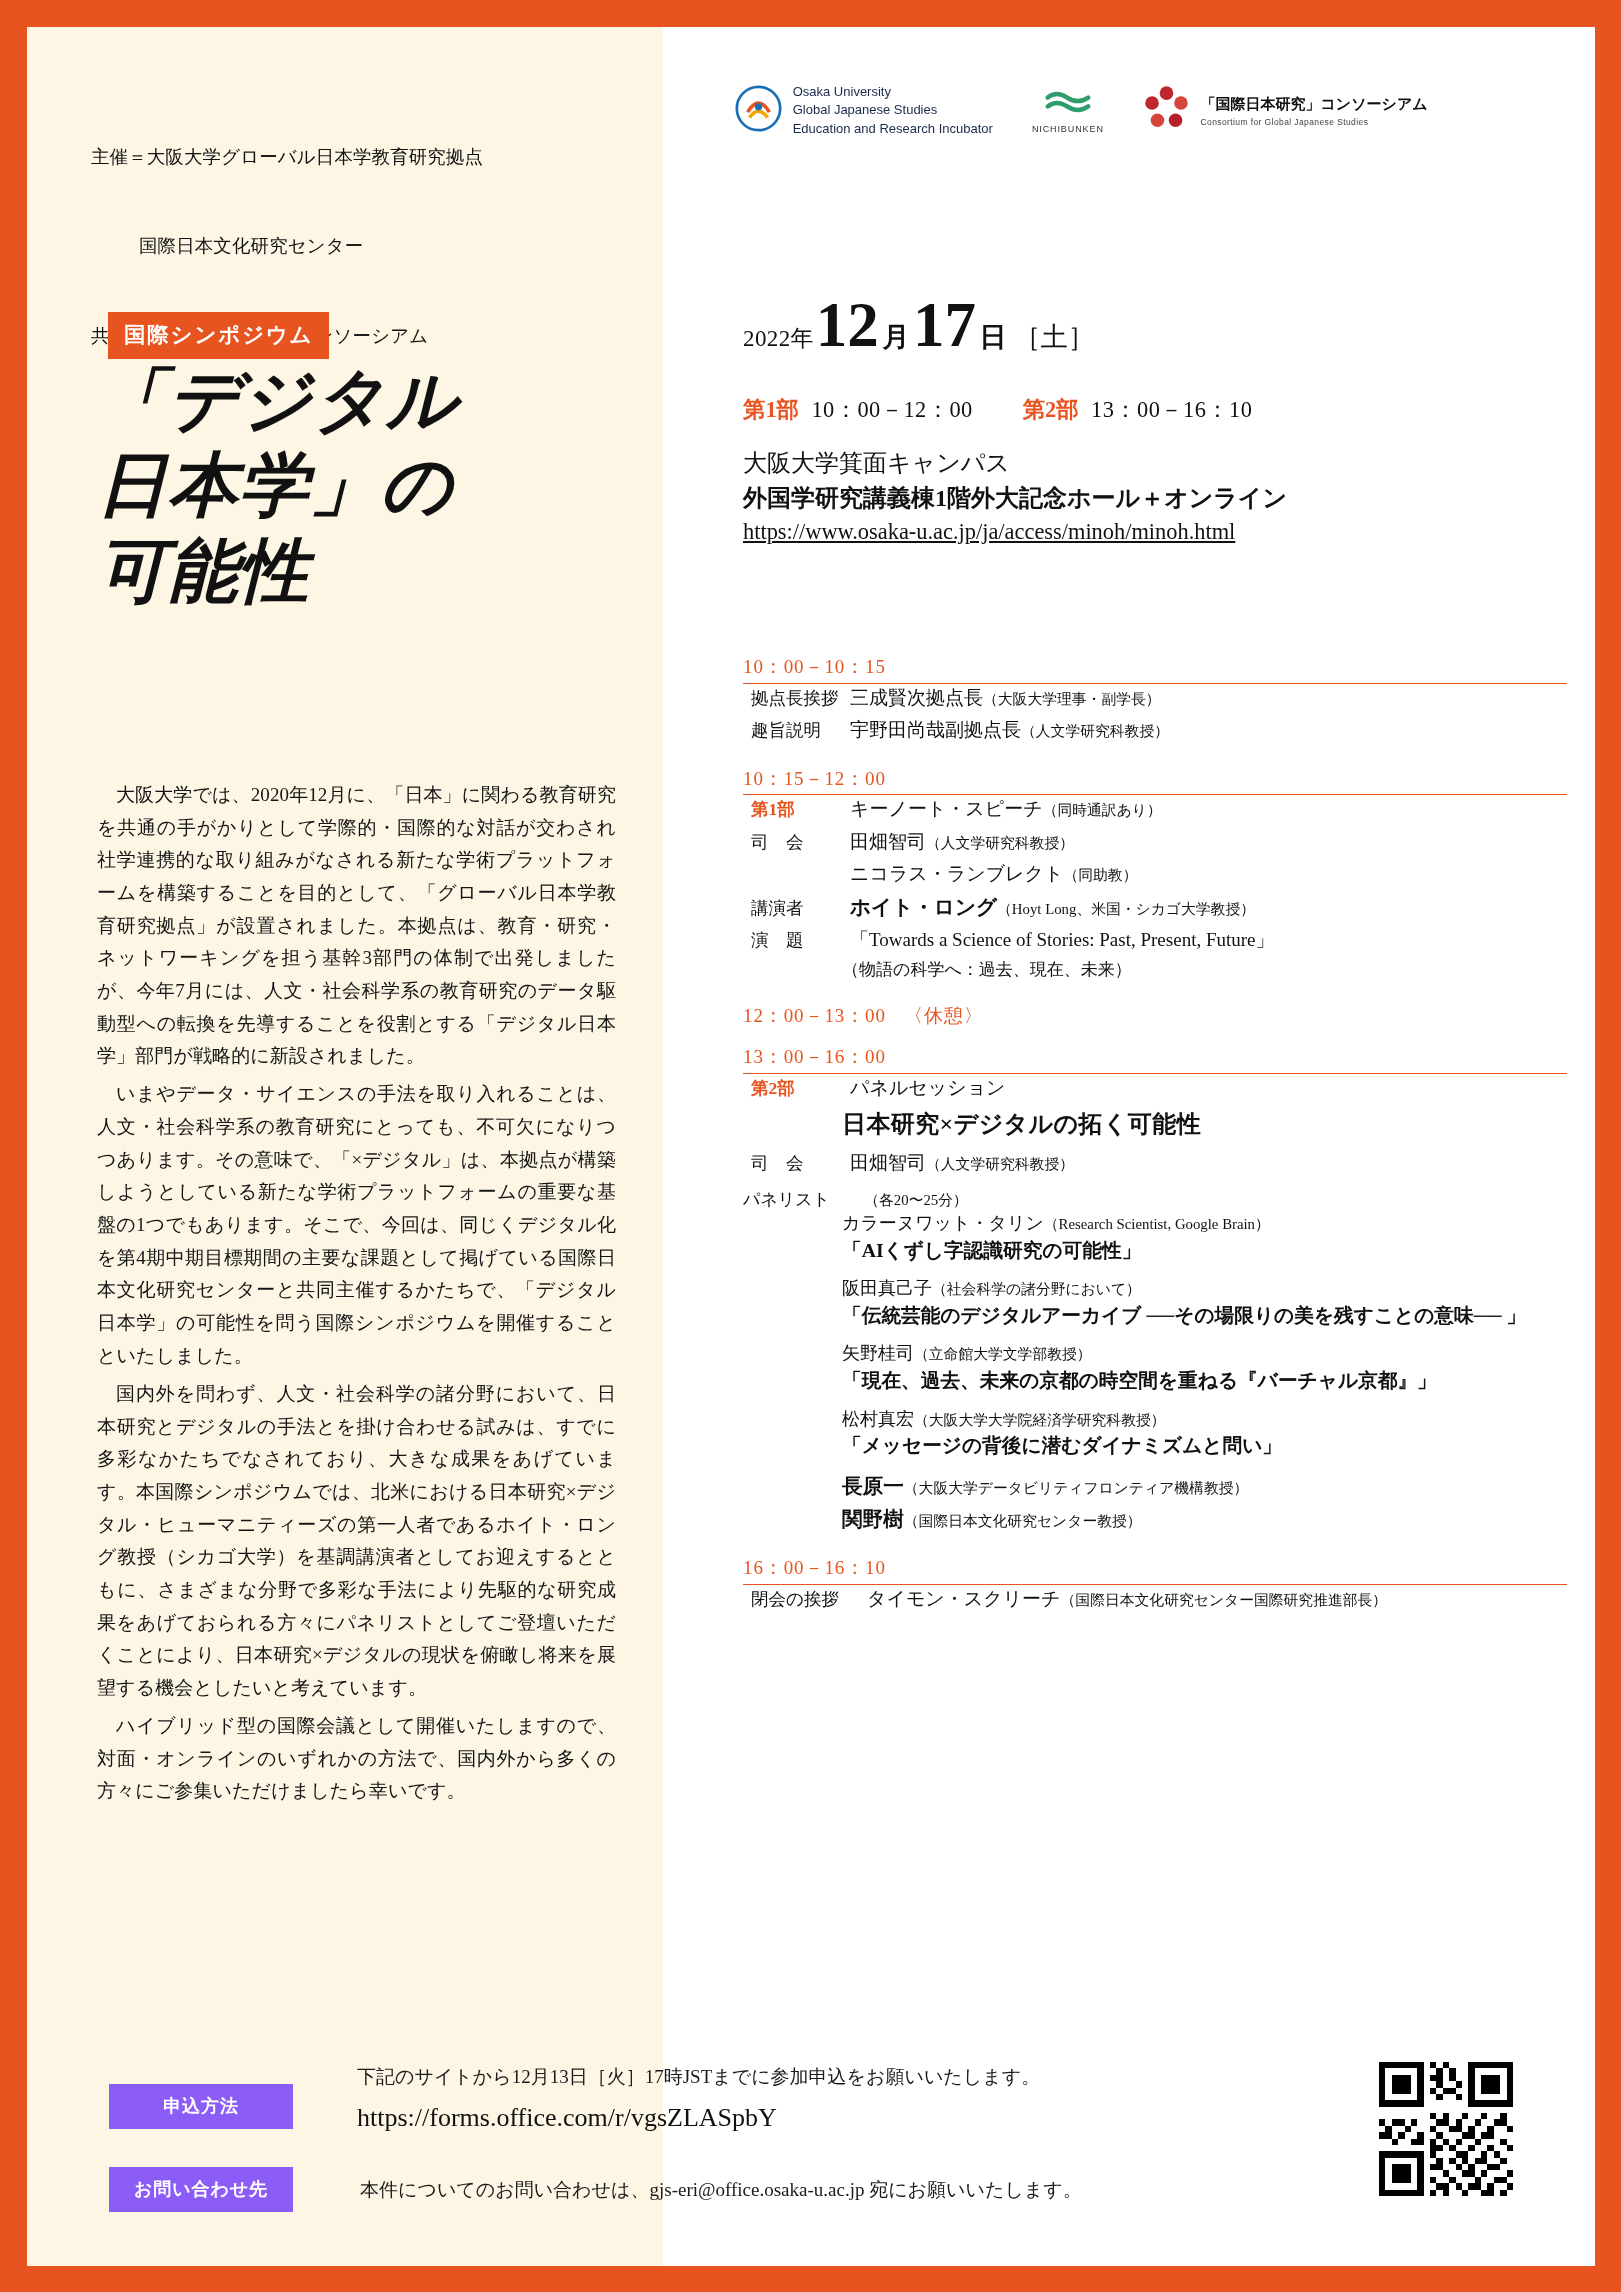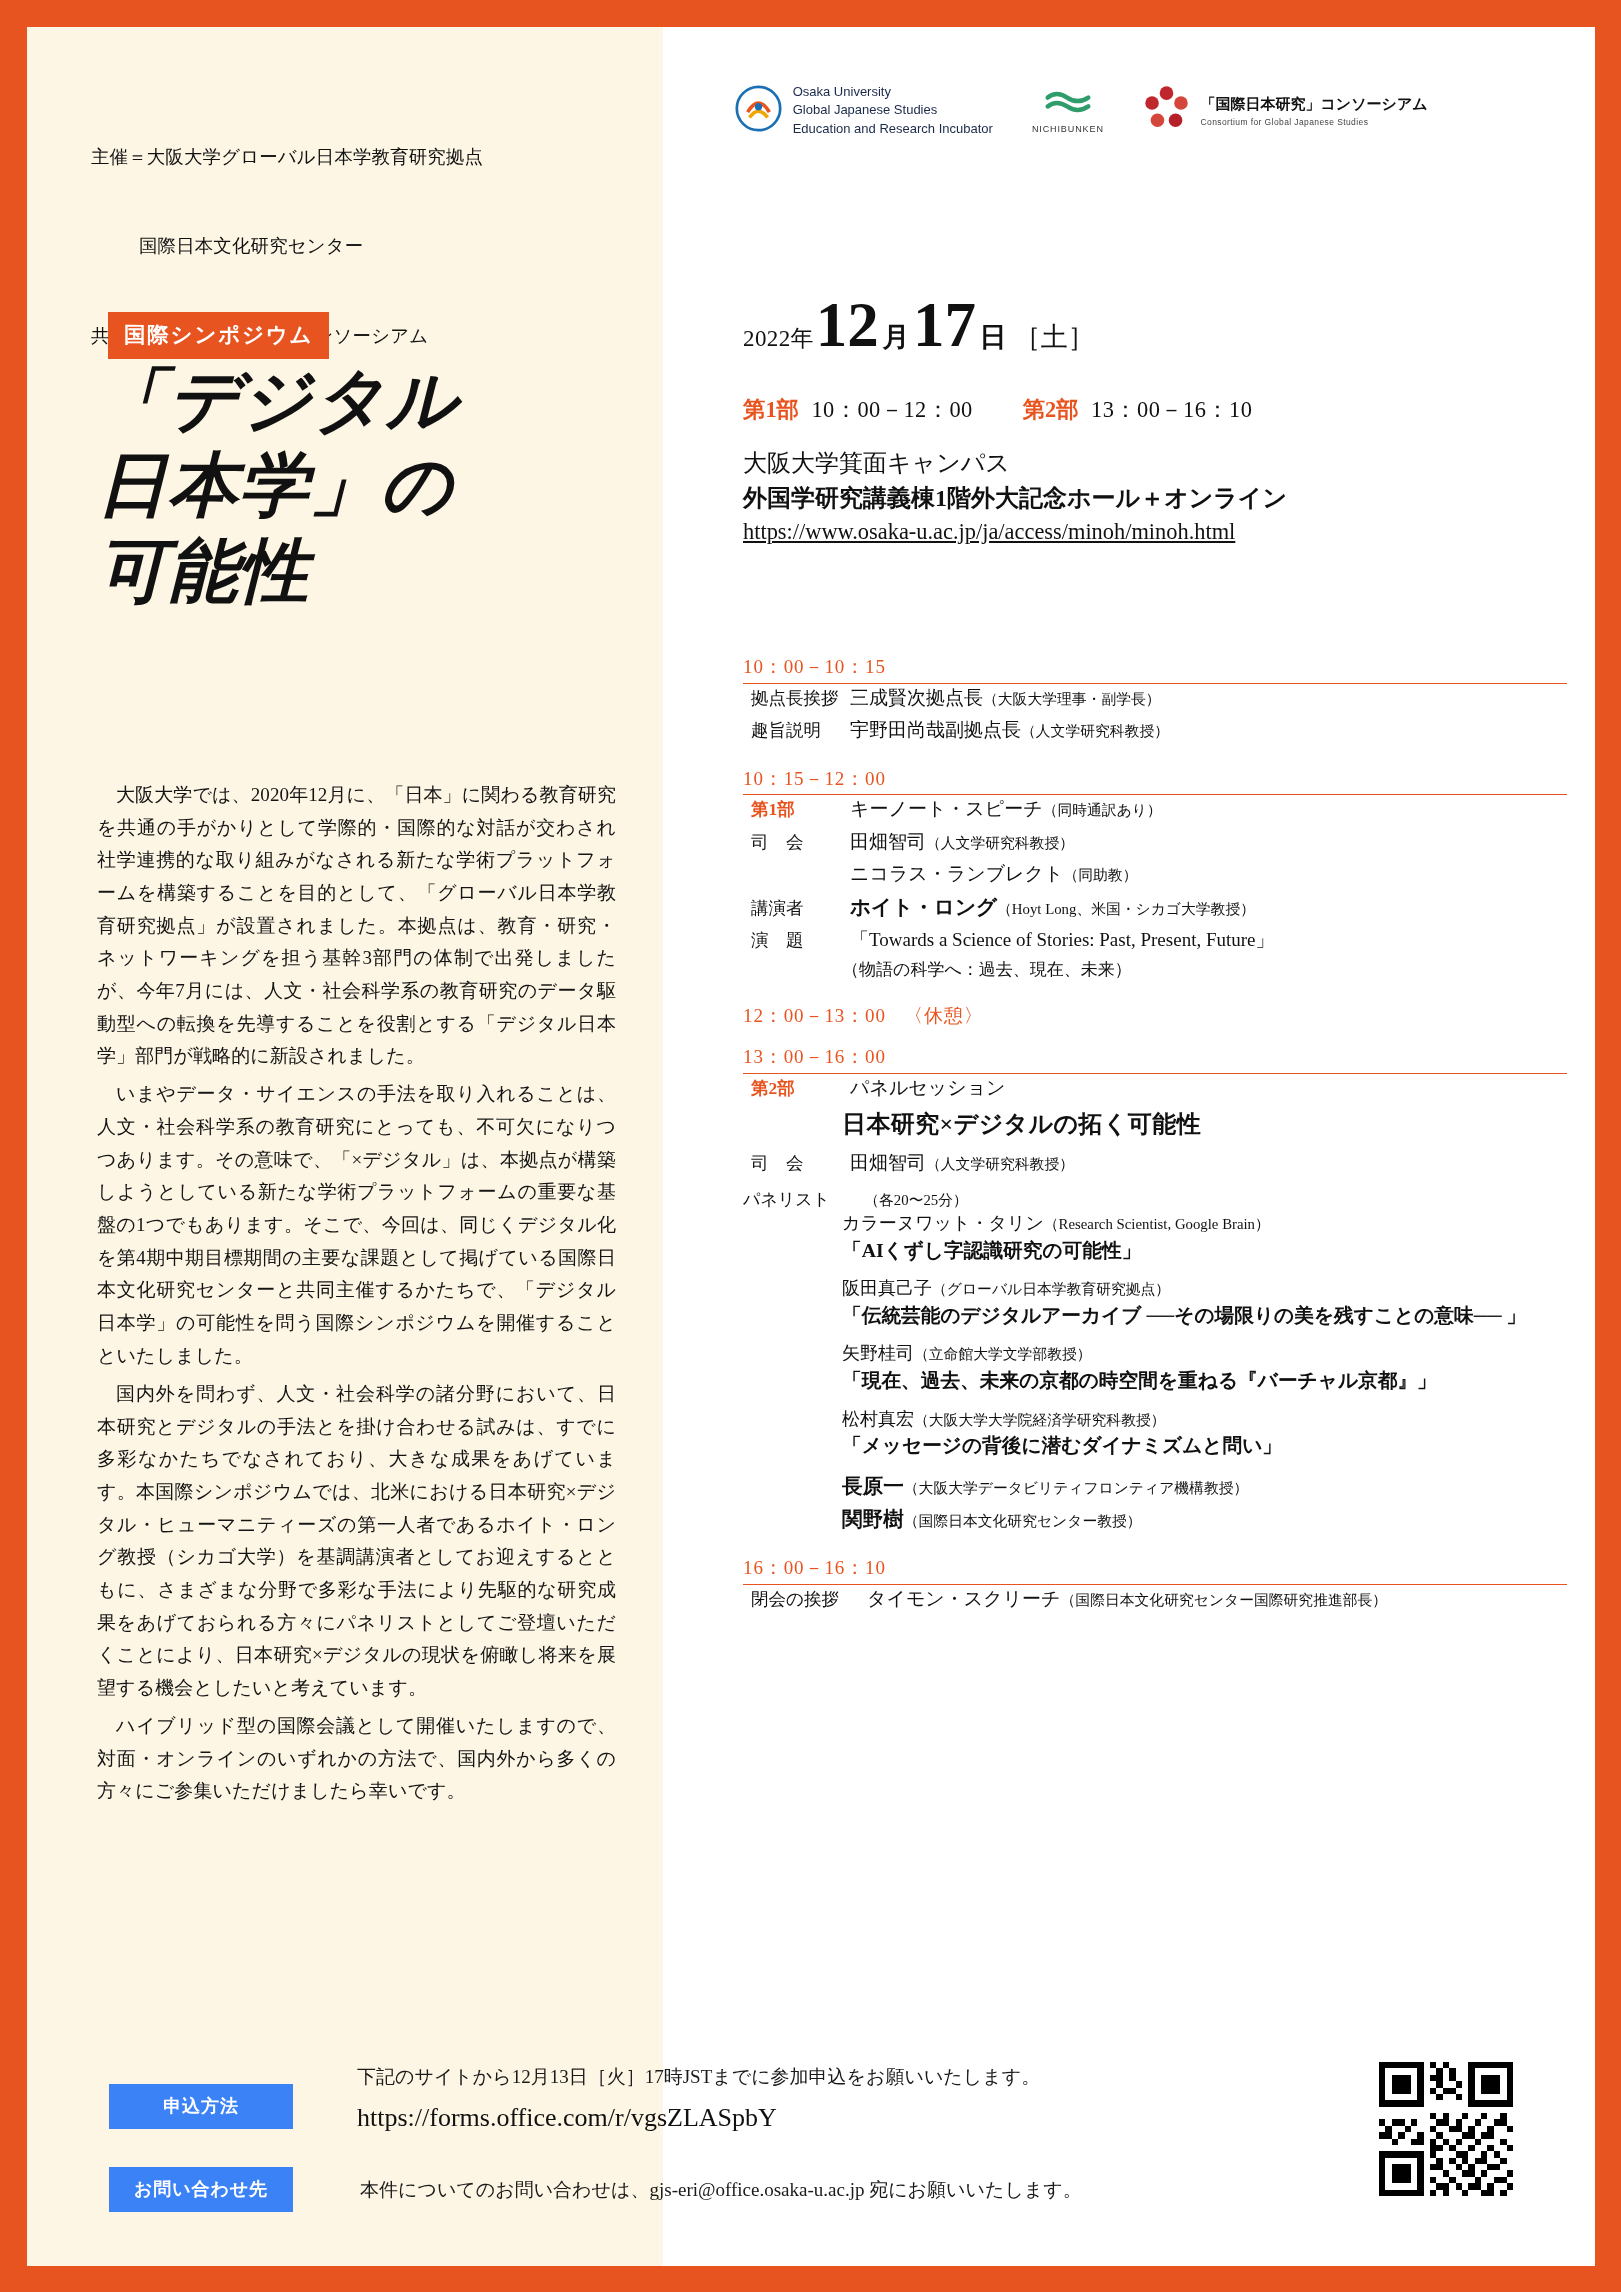--- a/index.html
+++ b/index.html
@@ -243,21 +243,21 @@
   
   .footer {
     position: absolute;
     left: 0;
     right: 0;
     bottom: 0;
     height: 215px;
   }
   .tag {
     position: absolute;
-    background: #3b82f6;
+    background: #8b5cf6;
     color: #fff;
     font-family: "Liberation Sans", sans-serif;
     font-size: 18px;
     font-weight: bold;
     letter-spacing: 0.9px;
     text-align: center;
     padding: 10.7px 0;
     width: 184px;
   }
   .tag.apply { left: 82px; bottom: 137px; }
@@ -459,21 +459,21 @@
       </div>
 
       <div class="panelist-block">
         <div>
           <span class="panelist-name">カラーヌワット・タリン</span><span class="small">（Research Scientist, Google Brain）</span>
         </div>
         <div class="panelist-talk">「AIくずし字認識研究の可能性」</div>
       </div>
       <div class="panelist-block">
         <div>
-          <span class="panelist-name">阪田真己子</span><span class="small">（グローバル日本学教育研究拠点）</span>
+          <span class="panelist-name">阪田真己子</span><span class="small">（社会科学の諸分野において）</span>
         </div>
         <div class="panelist-talk">「伝統芸能のデジタルアーカイブ ──その場限りの美を残すことの意味── 」</div>
       </div>
       <div class="panelist-block">
         <div>
           <span class="panelist-name">矢野桂司</span><span class="small">（立命館大学文学部教授）</span>
         </div>
         <div class="panelist-talk">「現在、過去、未来の京都の時空間を重ねる『バーチャル京都』」</div>
       </div>
       <div class="panelist-block">

